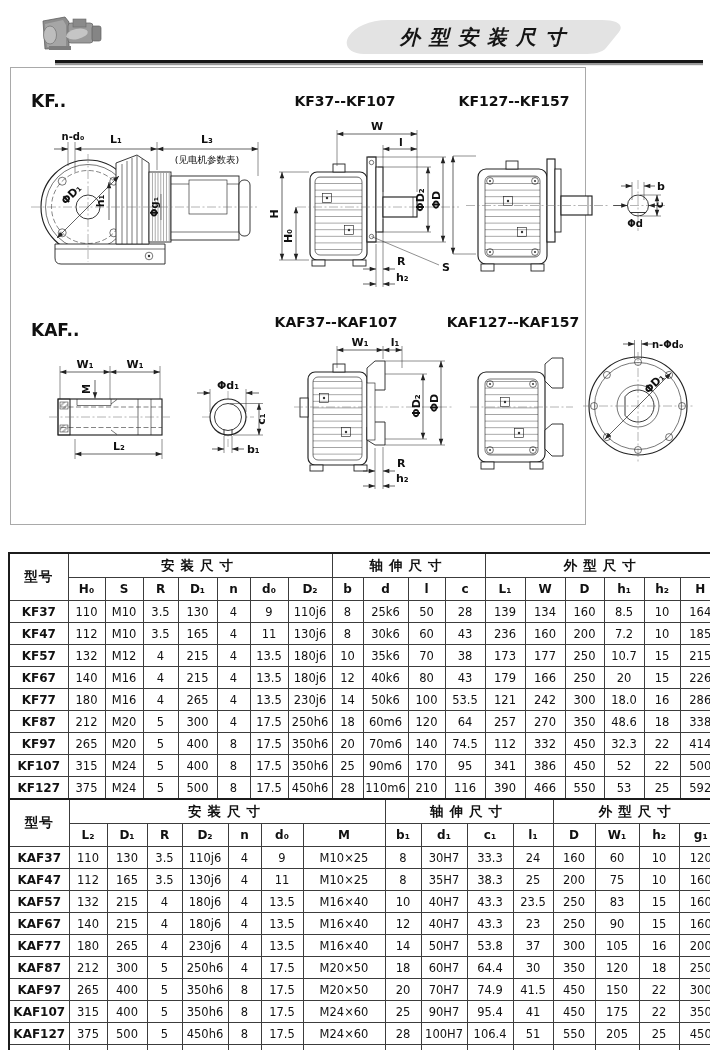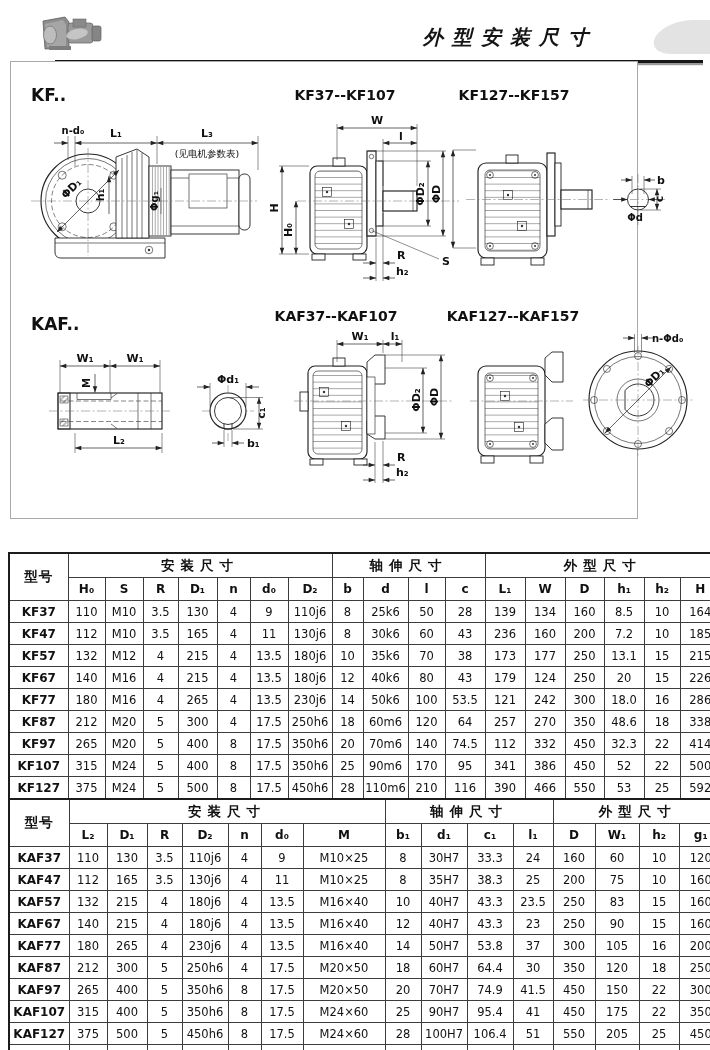--- a/index.html
+++ b/index.html
@@ -3,29 +3,29 @@
 <meta charset="utf-8">
 <style>
   html,body{margin:0;padding:0;}
   body{
     width:710px;height:1050px;position:relative;background:#fff;
     font-family:"Liberation Sans","DejaVu Sans",sans-serif;color:#111;
   }
   .abs{position:absolute;}
   
   #logo{left:35px;top:8px;width:80px;height:48px;}
-  #banner{left:365px;top:17px;width:284px;height:40px;text-align:right;}
+  #banner{left:342px;top:17px;width:284px;height:40px;}
   #banner-text{
     left:0;top:0;width:100%;height:100%;display:flex;align-items:center;justify-content:center;
     font-style:italic;font-weight:bold;font-size:20px;letter-spacing:9px;color:#151515;
     padding-left:6px;box-sizing:border-box;
   }
   #head-rule{left:55px;top:60px;width:648px;height:2.6px;background:#161616;box-shadow:0 2.2px 0 #9a9a9a;}
   
-  #drawing-box{left:10px;top:61px;width:628px;height:458px;border:1px solid #a9a9a9;box-sizing:border-box;background:#fff;}
+  #drawing-box{left:10px;top:67px;width:576px;height:458px;border:1px solid #a9a9a9;box-sizing:border-box;background:#fff;}
   
   .dim{stroke:#222;stroke-width:0.7;fill:none;marker-start:url(#arw);marker-end:url(#arw);}
   .dimE{stroke:#222;stroke-width:0.7;fill:none;marker-end:url(#arw);}
   .ext{stroke:#333;stroke-width:0.55;fill:none;}
   .cl{stroke:#787878;stroke-width:0.55;stroke-dasharray:9 2.5 2 2.5;fill:none;}
   .o1{fill:none;stroke:#222;stroke-width:1.15;}
   .o2{fill:none;stroke:#222;stroke-width:0.62;}
   .o3{fill:none;stroke:#222;stroke-width:0.9;}
   .dsh{fill:none;stroke:#333;stroke-width:0.6;stroke-dasharray:5 2.5;}
   .wfill{fill:#fff;}
@@ -479,39 +479,39 @@
         <td>4</td>
         <td>13.5</td>
         <td>180j6</td>
         <td>10</td>
         <td>35k6</td>
         <td>70</td>
         <td>38</td>
         <td>173</td>
         <td>177</td>
         <td>250</td>
-        <td>13.1</td>
+        <td>10.7</td>
         <td>15</td>
         <td>215</td>
       </tr>
       <tr>
         <td class="model-c">KF67</td>
         <td>140</td>
         <td>M16</td>
         <td>4</td>
         <td>215</td>
         <td>4</td>
         <td>13.5</td>
         <td>180j6</td>
         <td>12</td>
         <td>40k6</td>
         <td>80</td>
         <td>43</td>
         <td>179</td>
-        <td>124</td>
+        <td>166</td>
         <td>250</td>
         <td>20</td>
         <td>15</td>
         <td>226</td>
       </tr>
       <tr>
         <td class="model-c">KF77</td>
         <td>180</td>
         <td>M16</td>
         <td>4</td>

